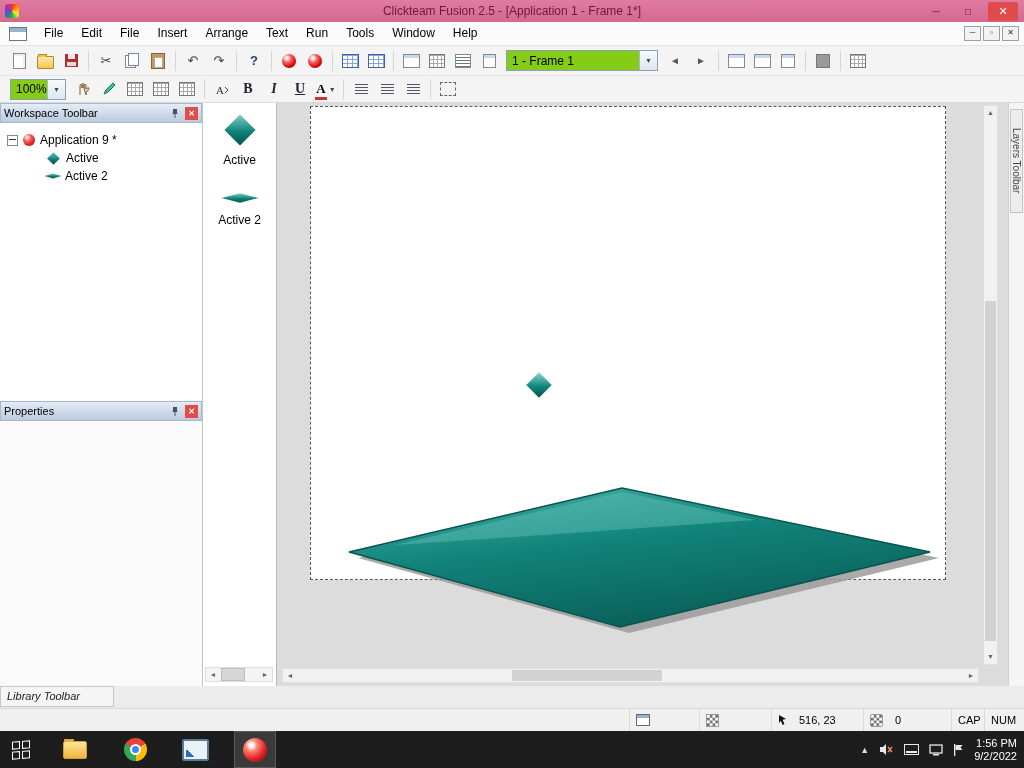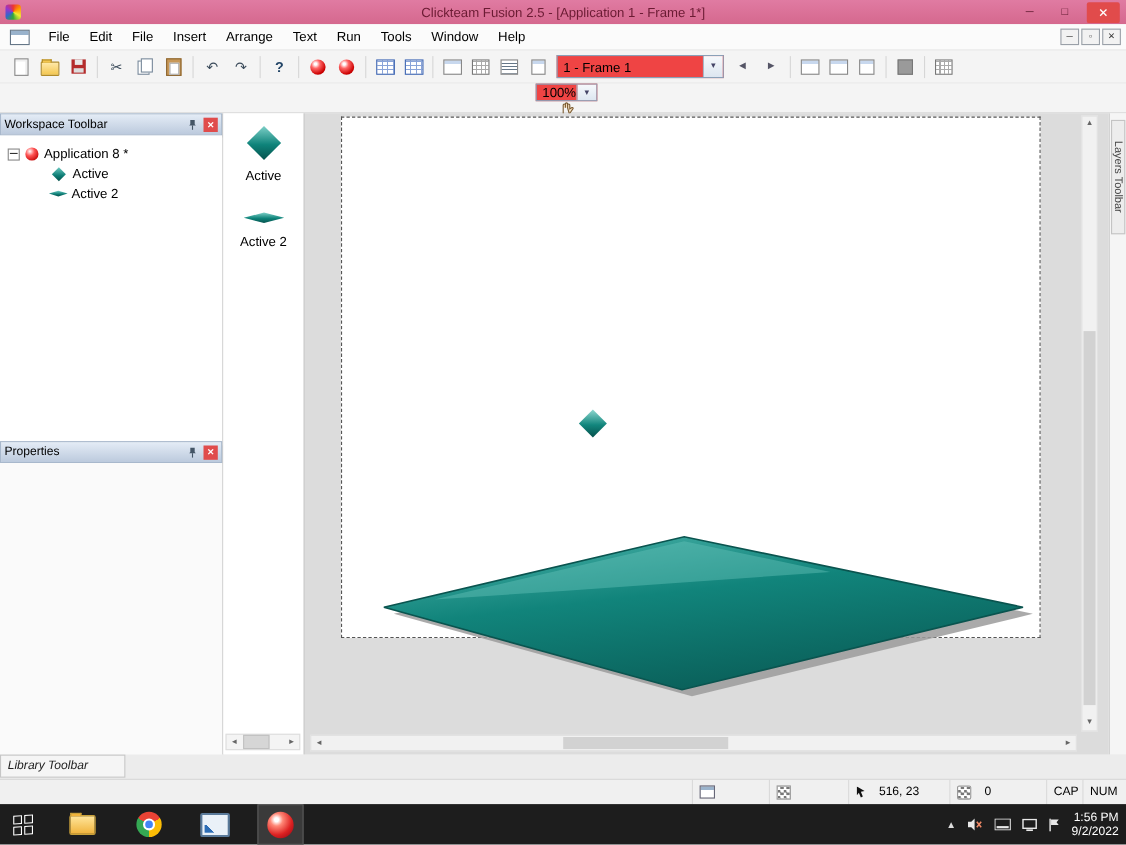--- a/index.html
+++ b/index.html
@@ -16,21 +16,21 @@
   
   .menubar{position:absolute;top:22px;left:0;width:100%;height:24px;background:#fbfbfb;border-bottom:1px solid #e2e2e2;display:flex;align-items:center;box-sizing:border-box;}
   .mdi-sys{width:16px;height:12px;margin:0 8px 0 9px;border:1px solid #678;background:linear-gradient(#9ab3cc 0 4px,#fff 4px);}
   .menu-item{padding:0 9px;line-height:23px;cursor:default;}
   .mdi-btns{position:absolute;right:5px;display:flex;gap:2px;}
   .mdi-b{width:15px;height:13px;border:1px solid #9aa0a8;background:#f2f2f2;font-size:8px;line-height:12px;text-align:center;color:#333;}
 
   
   .toolbar{position:absolute;left:0;width:100%;background:#f4f4f4;display:flex;align-items:center;padding-left:6px;box-sizing:border-box;}
   #tb1{top:46px;height:30px;border-bottom:1px solid #e6e6e6;}
-  #tb2{top:76px;height:27px;border-bottom:1px solid #dadada;flex-direction:column;}
+  #tb2{top:76px;height:27px;border-bottom:1px solid #dadada;}
   .tbtn{min-width:24px;height:24px;display:flex;align-items:center;justify-content:center;margin:0 1px;}
   .sep{width:1px;height:20px;background:#d6d6d6;margin:0 4px;}
   .glyph{font-size:13px;color:#3a4a5a;}
   .glyph.small{font-size:10px;color:#556;}
 
   .i-page{width:11px;height:14px;background:#fff;border:1px solid #888;box-shadow:inset -2px 2px 0 #eee;}
   .i-folder{width:15px;height:11px;background:linear-gradient(#ffe9a8,#f3c64f);border:1px solid #b08a28;border-radius:1px;position:relative;margin-top:3px;}
   .i-folder:before{content:"";position:absolute;top:-3px;left:0;width:7px;height:2px;background:#f3c64f;border:1px solid #b08a28;border-bottom:none;}
   .i-save{width:13px;height:13px;background:#b42c2c;position:relative;}
   .i-save:before{content:"";position:absolute;top:0;left:3px;width:7px;height:5px;background:#e8e8e8;}
@@ -48,21 +48,21 @@
   .i-list{width:14px;height:12px;border:1px solid #888;background:repeating-linear-gradient(#fff 0 2px,#667788 2px 3px);}
   .i-stop{width:12px;height:12px;background:#9a9a9a;border:1px solid #777;}
   .i-al{width:13px;height:11px;background:repeating-linear-gradient(#556 0 1px,transparent 1px 3px);}
   .i-fit{width:14px;height:12px;border:1px dashed #666;}
   .fmt{font-family:"Liberation Serif",serif;font-size:14px;font-weight:bold;color:#223;}
   .fmt.i{font-style:italic;font-weight:bold;}
   .fmt.u{text-decoration:underline;}
   .i-colorA{position:relative;font-family:"Liberation Serif",serif;font-weight:bold;font-size:13px;}
   .i-colorA:after{content:"";position:absolute;left:-1px;right:-1px;bottom:-3px;height:3px;background:#c33;}
 
-  .combo{height:21px;background:#ef4444;border:1px solid #8aa0b8;display:flex;align-items:center;margin:0 4px;box-sizing:border-box;}
+  .combo{height:21px;background:#84cc16;border:1px solid #8aa0b8;display:flex;align-items:center;margin:16px 4px;box-sizing:border-box;}
   .combo .ctext{flex:1;padding:0 5px;font-size:12px;white-space:nowrap;overflow:hidden;}
   .combo .carrow{width:17px;align-self:stretch;background:linear-gradient(#f6f9fc,#dde6f0);border-left:1px solid #a8b8c8;display:flex;align-items:center;justify-content:center;font-size:7px;color:#446;}
   #frame-combo{width:152px;} #zoom-combo{width:56px;}
 
   
   .leftcol{position:absolute;top:103px;left:0;width:203px;height:583px;background:#fff;border-right:1px solid #c4c4c4;box-sizing:border-box;}
   .phdr{position:absolute;left:0;width:100%;height:20px;background:linear-gradient(#e4ecf6,#bccadd);border:1px solid #a8b8cc;display:flex;align-items:center;padding:0 3px;box-sizing:border-box;font-size:11px;}
   .phdr .ptitle{flex:1;}
   .pinbtn{width:14px;height:13px;display:flex;align-items:center;justify-content:center;margin-right:3px;}
   .xbtn{width:13px;height:13px;background:#e04c4c;color:#fff;font-size:8px;line-height:13px;text-align:center;font-weight:bold;}
@@ -327,21 +327,21 @@
             <path d="M3 1h4v4l1 1H2l1-1z" fill="#456"></path>
             <rect x="4.5" y="6" width="1" height="4" fill="#456"></rect>
           </svg>
         </span>
       <span class="xbtn">✕</span>
     </div>
     <div class="tree">
       <div class="trow ind1">
         <span class="expander"></span>
         <span class="i-app"></span>
-        <span>Application 8 *</span>
+        <span>Application 9 *</span>
       </div>
       <div class="trow ind3">
         <span class="i-dia"></span>
         <span>Active</span>
       </div>
       <div class="trow ind3">
         <span class="i-dia2"></span>
         <span>Active 2</span>
       </div>
     </div>

